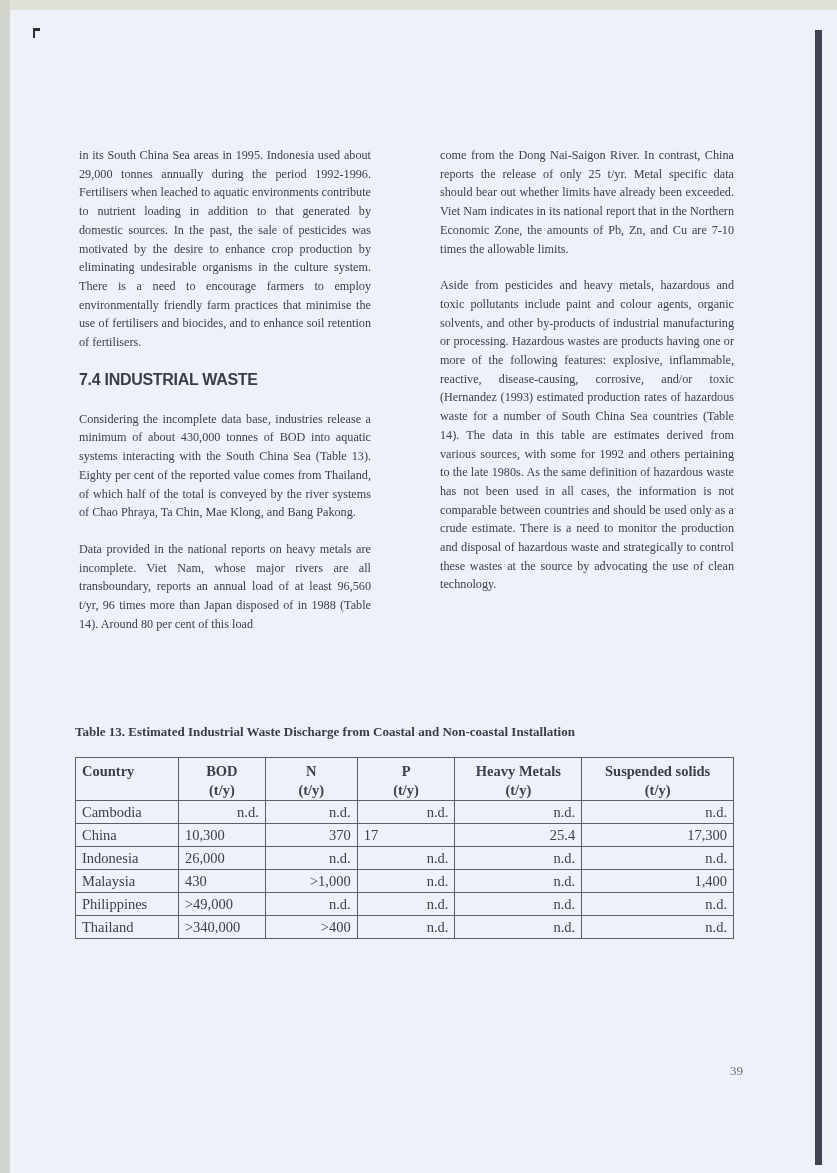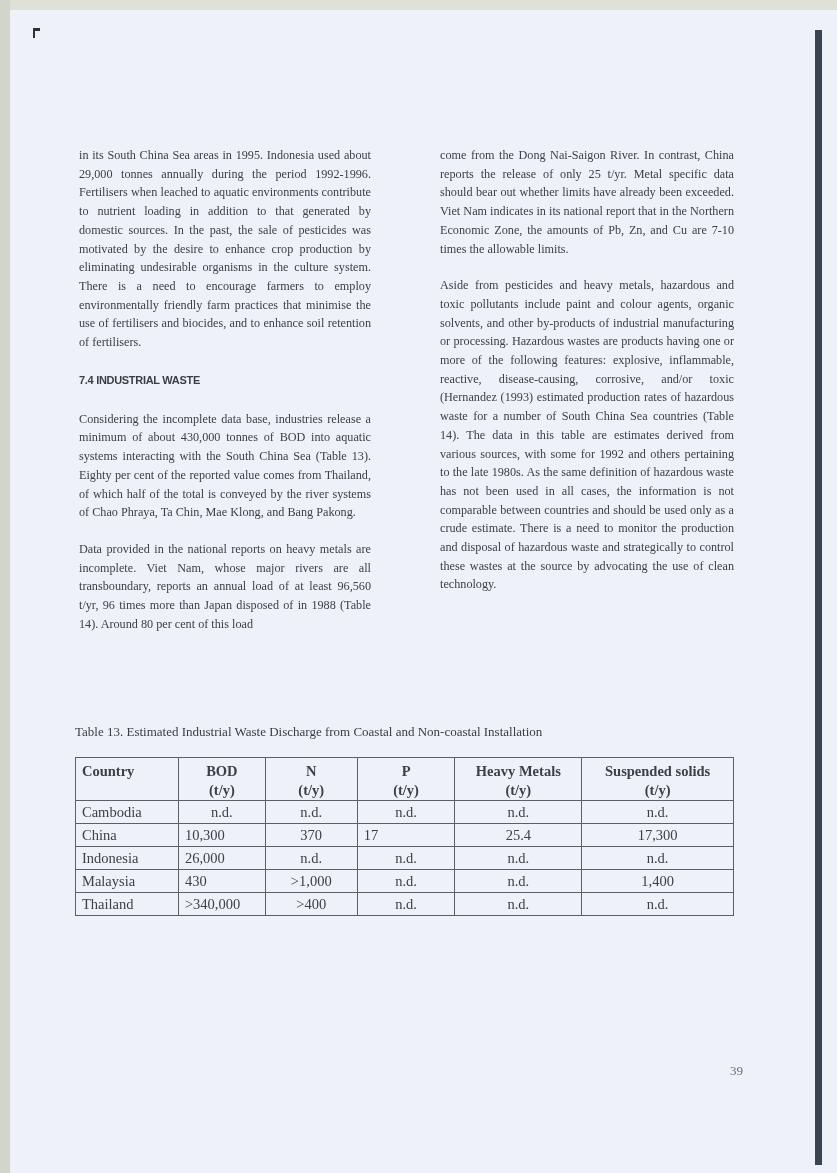--- a/index.html
+++ b/index.html
@@ -28,44 +28,44 @@
     position: absolute; top: 146px; width: 292px;
     font-size: 12.2px; line-height: 18.7px; text-align: justify;
     color: #3d4048;
   }
   .col-left { left: 79px; }
   .col-right { left: 440px; width: 294px; }
   .col p { margin: 0 0 18px 0; hyphens: manual; }
 
   .section-heading {
     font-family: "Liberation Sans", sans-serif;
-    font-weight: bold; font-size: 11px; letter-spacing: -0.3px;
+    font-weight: bold; font-size: 16px; letter-spacing: -0.3px;
     color: #3a3d45; margin: 2px 0 20px 0; line-height: 20px;
   }
 
   .table-caption {
     position: absolute; left: 75px; top: 724px;
-    font-weight: normal; font-size: 13px; color: #3a3d45;
+    font-weight: bold; font-size: 13px; color: #3a3d45;
   }
 
   table.data {
     position: absolute; left: 75px; top: 757px; width: 659px;
     border-collapse: collapse; font-size: 14.5px; color: #3d4048;
   }
   table.data th, table.data td {
     border: 1.5px solid #5b5f66; padding: 0 6px; height: 22px; line-height: 22px;
   }
   table.data th {
     font-weight: bold; text-align: center; vertical-align: top;
     line-height: 19px; padding-top: 4px; height: 36px;
   }
   table.data th.country { text-align: left; }
   table.data td.country { text-align: left; }
   table.data td.right { }
-  table.data td.center { text-align: center; }
+  table.data td.center { text-align: right; }
   .unit { display:block; font-weight: bold; }
 
   .page-number {
     position: absolute; left: 730px; top: 1063px; font-size: 13px; color: #6d7078;
   }
 </style>
 </head>
 <body>
 
 <div class="top-shadow"></div>
@@ -135,20 +135,28 @@
     </tr>
     <tr>
       <td class="country">Malaysia</td>
       <td class="right">430</td>
       <td class="center">&gt;1,000</td>
       <td class="center">n.d.</td>
       <td class="center">n.d.</td>
       <td class="center">1,400</td>
     </tr>
     <tr>
+      <td class="country">Philippines</td>
+      <td class="right">&gt;49,000</td>
+      <td class="center">n.d.</td>
+      <td class="center">n.d.</td>
+      <td class="center">n.d.</td>
+      <td class="center">n.d.</td>
+    </tr>
+    <tr>
       <td class="country">Thailand</td>
       <td class="right">&gt;340,000</td>
       <td class="center">&gt;400</td>
       <td class="center">n.d.</td>
       <td class="center">n.d.</td>
       <td class="center">n.d.</td>
     </tr>
   </tbody>
 </table>
 

